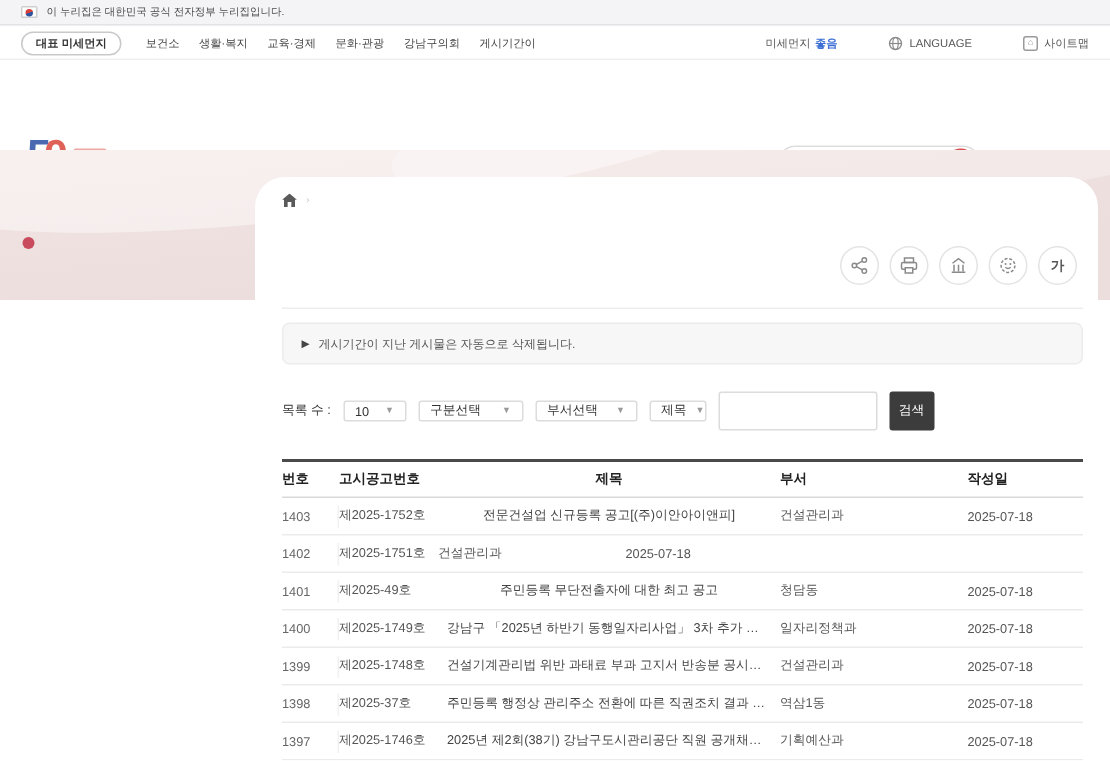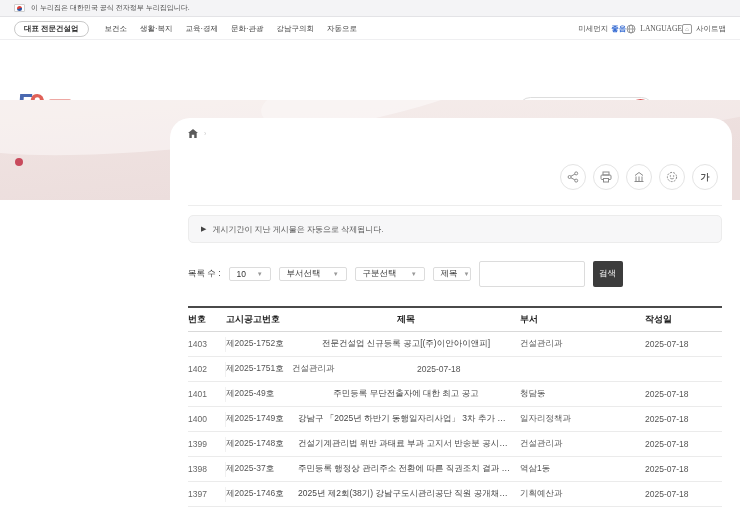--- a/index.html
+++ b/index.html
@@ -17,21 +17,21 @@
   .flag i { display:block; width:5px; height:5px; border-radius:50%;
     background:linear-gradient(160deg,#d6413b 48%,#2d52a0 52%); }
 
   
   .utility { position:absolute; top:18px; left:0; width:740px; height:22px; background:#fff;
     border-bottom:1px solid #efeff1; display:flex; align-items:center; padding:0 14px;
     font-size:7.5px; color:#444; }
   .home-pill { border:1px solid #c9c9c9; border-radius:10px; padding:2px 9px;
     font-weight:bold; color:#333; margin-right:16px; white-space:nowrap; }
   .u-links { display:flex; gap:13px; white-space:nowrap; }
-  .u-right { margin-left:auto; display:flex; align-items:center; gap:0; white-space:nowrap;font-family:Liberation Serif, serif; }
+  .u-right { margin-left:auto; display:flex; align-items:center; gap:34px; white-space:nowrap; }
   .dust-label { color:#555; }
   .dust-status { font-weight:bold; margin-left:3px; }
   .u-ico { display:inline-flex; align-items:flex-start; gap:4px; color:#555; }
   .sq-ico { width:10px; height:10px; border:1px solid #9a9a9a; border-radius:2px;
     display:inline-flex; align-items:center; justify-content:center; font-size:6px; color:#8a8a8a; }
 
   
   .main-header { position:absolute; top:40px; left:0; width:740px; height:60px; background:#fff; }
   .logo { position:absolute; left:18px; top:50px; display:flex; align-items:flex-start; }
   .logo .n5 { font-size:29px; font-weight:800; color:#4a69b0; line-height:28px; letter-spacing:-2px; }
@@ -111,28 +111,28 @@
 <div class="stage">
 
   <div class="gov-banner">
     <span class="flag">
         <i></i>
       </span>
     <span>이 누리집은 대한민국 공식 전자정부 누리집입니다.</span>
   </div>
 
   <div class="utility">
-    <span class="home-pill">대표 전문건설업</span>
+    <span class="home-pill">대표 미세먼지</span>
     <span class="u-links">
       <span>보건소</span>
       <span>생활·복지</span>
       <span>교육·경제</span>
       <span>문화·관광</span>
       <span>강남구의회</span>
-      <span>자동으로</span>
+      <span>게시기간이</span>
     </span>
     <span class="u-right">
       <span>
         <span class="dust-label">미세먼지</span><span class="dust-status" style="color:#3b6fd4">좋음</span>
       </span>
       <span class="u-ico">
         <svg width="10" height="10" viewBox="0 0 10 10">
           <circle cx="5" cy="5" r="4" fill="none" stroke="#8a8a8a" stroke-width="0.9"></circle>
           <ellipse cx="5" cy="5" rx="1.8" ry="4" fill="none" stroke="#8a8a8a" stroke-width="0.8"></ellipse>
           <line x1="1" y1="5" x2="9" y2="5" stroke="#8a8a8a" stroke-width="0.8"></line>
@@ -233,26 +233,26 @@
       <span class="arr">▶</span>
       <span>게시기간이 지난 게시물은 자동으로 삭제됩니다.</span>
     </div>
 
     <div class="filters">
       <span class="f-label">목록 수 :</span>
       <span class="sel w1">
         <span>10</span>
         <span class="car">▼</span>
       </span>
+      <span class="sel w2">
+        <span>구분선택</span>
+        <span class="car">▼</span>
+      </span>
       <span class="sel w3">
         <span>부서선택</span>
-        <span class="car">▼</span>
-      </span>
-      <span class="sel w2">
-        <span>구분선택</span>
         <span class="car">▼</span>
       </span>
       <span class="sel w4">
         <span>제목</span>
         <span class="car">▼</span>
       </span>
       <input class="f-input" style="">
       <button class="f-btn">검색</button>
     </div>
 

